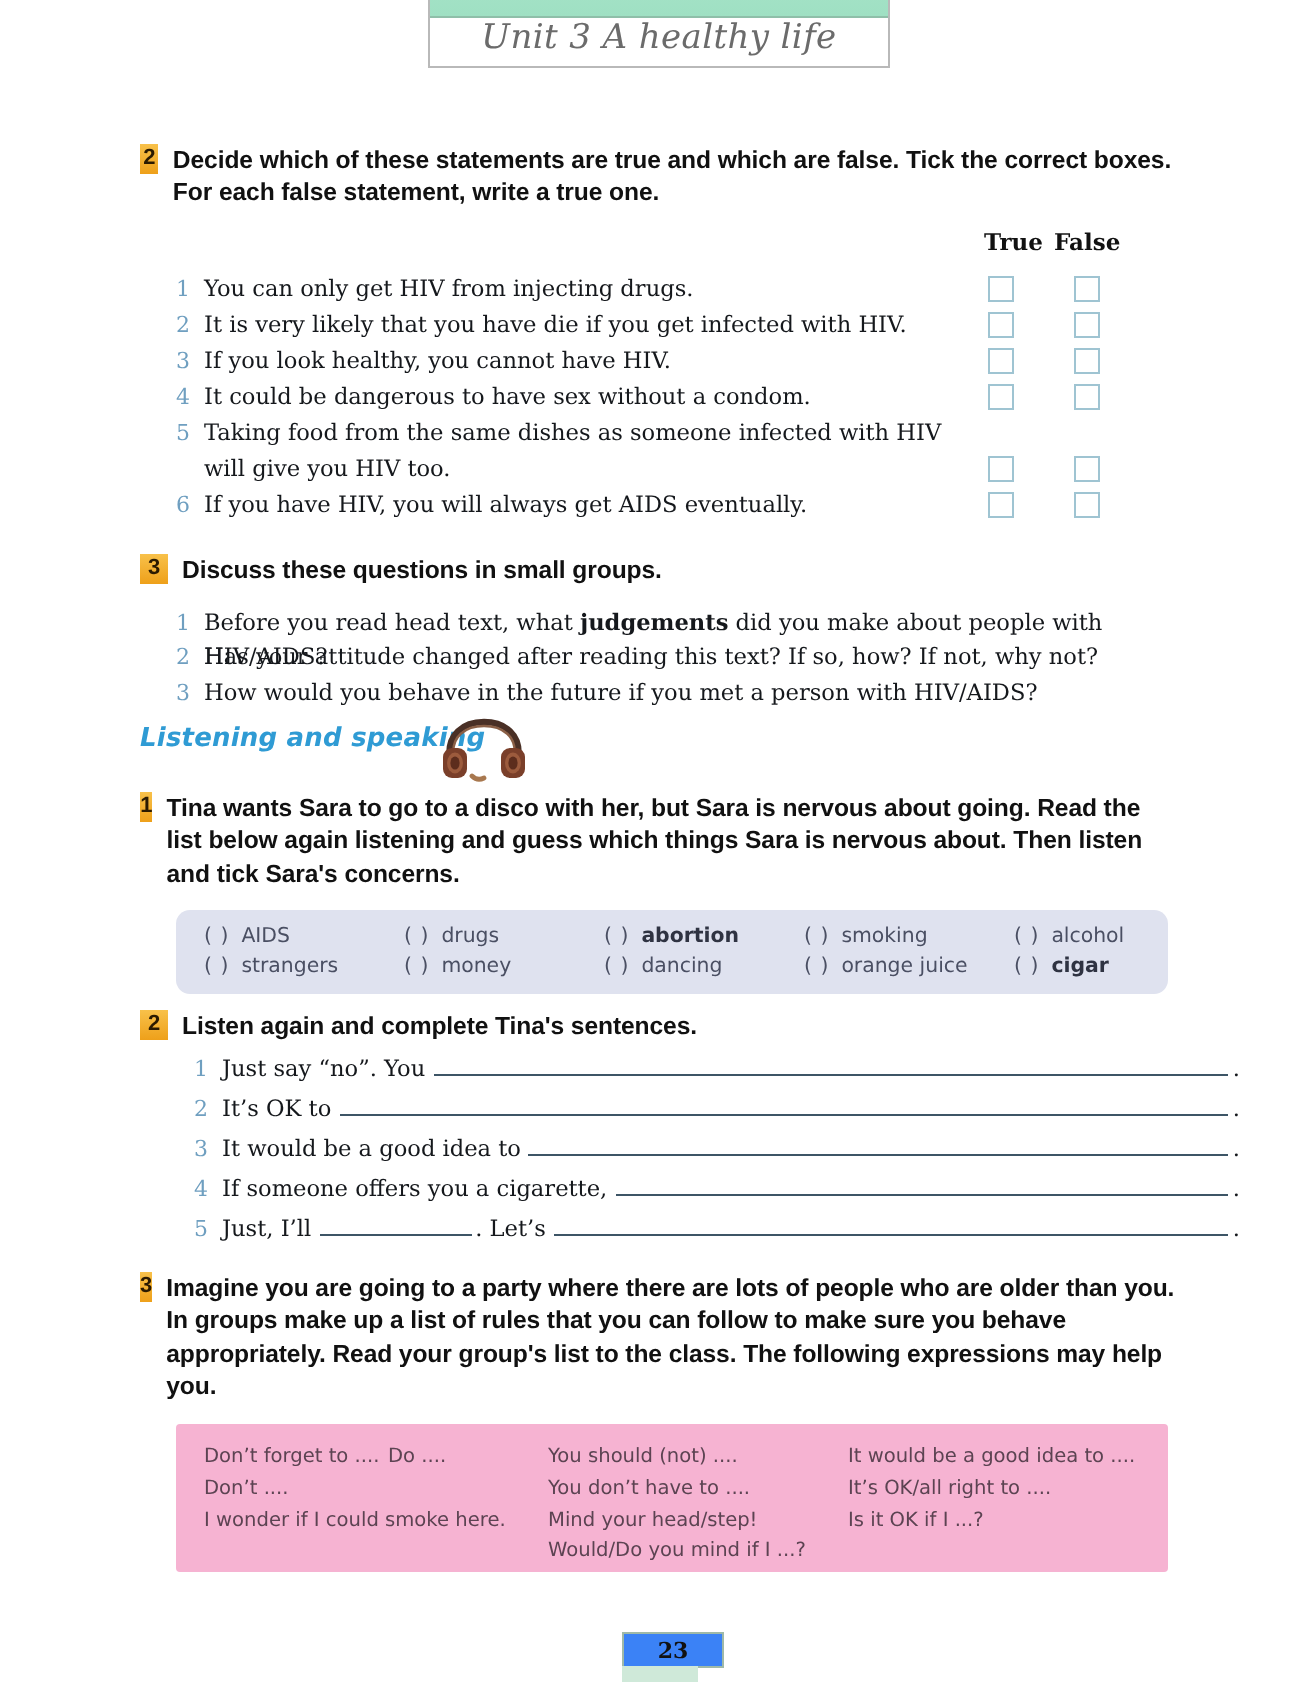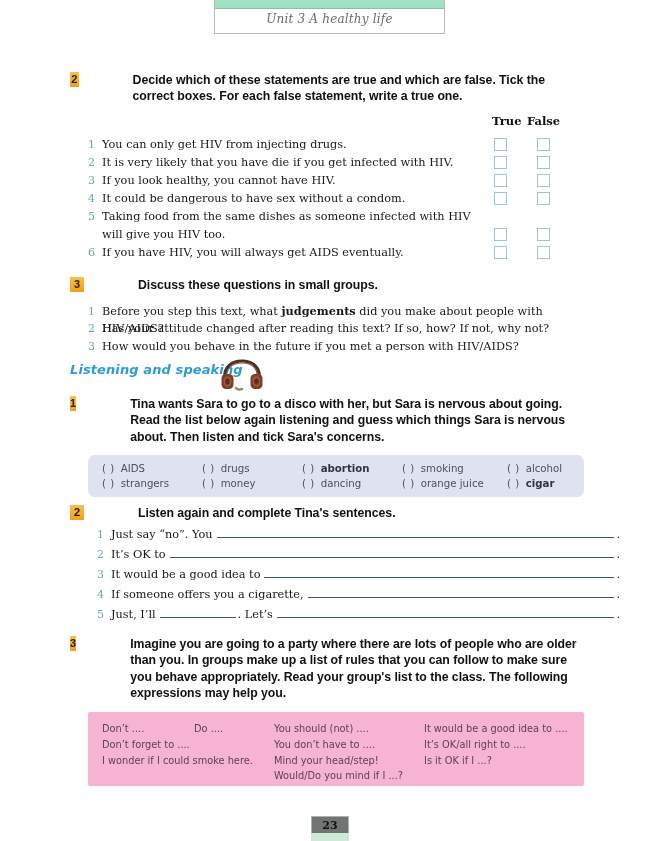--- a/index.html
+++ b/index.html
@@ -23,21 +23,21 @@
       radial-gradient(ellipse 26px 6px at 32px 14px, rgba(255,255,255,.75), rgba(255,255,255,0) 70%),
       radial-gradient(ellipse 18px 5px at 120px 10px, rgba(255,255,255,.6), rgba(255,255,255,0) 70%),
       radial-gradient(ellipse 22px 5px at 188px 20px, rgba(160,220,195,.7), rgba(160,220,195,0) 70%),
       linear-gradient(180deg,#b5e8d2 0%, #a8e4c9 45%, #9fe0c3 100%);
     border-bottom:1px solid #8fbfa9;
   }
   .top-strip .caption {
     position:absolute; left:0; right:0; bottom:2px; height:24px;
     display:flex; align-items:center; justify-content:center;
     font-family:"DejaVu Serif", serif;
-    font-style:italic; font-size:12px; color:#6b6b6b; letter-spacing:.2px;
+    font-style:italic; font-size:17px; color:#6b6b6b; letter-spacing:.2px;
   }
 
   
   .page { position:absolute; left:0; top:0; width:650px; height:841px; }
 
   .ex { position:absolute; }
 
   .badge {
     display:inline-block; width:14px; height:15px; line-height:15px;
     background:#f2a81d;
@@ -46,21 +46,20 @@
     font-family:"Liberation Sans", sans-serif;
     vertical-align:top;
   }
 
   .ex-head {
     display:flex; gap:7px; align-items:flex-start;
   }
   .ex-head .txt {
     font-weight:bold; font-size:12.3px; line-height:16.4px; color:#111;
     letter-spacing:-0.05px;
-    margin-left:47px;
   }
 
   
   .slist { font-family:"DejaVu Serif", serif; }
   .srow { display:flex; align-items:baseline; }
   .snum { width:14px; flex:none; color:#6f9fc0; font-size:11px; font-family:"DejaVu Serif", serif; }
   .stxt { font-size:11.3px; line-height:16.6px; color:#15181c; font-family:"DejaVu Serif", serif; }
   .stxt b { font-weight:bold; }
 
   
@@ -99,22 +98,22 @@
     position:absolute; left:88px; top:712px; width:496px; height:74px;
     background:#f6b3d2; border-radius:2px;
     font-family:"DejaVu Sans", sans-serif;
     color:#5c4352; font-size:9.8px;
   }
   .pk-col { position:absolute; top:9px; }
   .pk-col div { line-height:15.8px; white-space:nowrap; }
 
   
   .footer-num {
-    position:absolute; left:311px; top:816px; width:38px; height:18px;
-    border:1px solid #9fb9a8; background:#737373;
+    position:absolute; left:311px; top:816px; width:51px; height:18px;
+    border:1px solid #9fb9a8; background:#3b82f6;
     display:flex; align-items:center; justify-content:center;
     font-family:"DejaVu Serif", serif; font-weight:bold; font-size:11px; color:#111;
   }
   .footer-band {
     position:absolute; left:311px; top:833px; width:38px; height:12px;
     background:#cfe9d9;
   }
 
   
   .sect-head {
@@ -192,21 +191,21 @@
   <div class="ex" style="left:70px; top:277px; width:518px;">
     <div class="ex-head">
       <span class="badge">3</span>
       <span class="txt">Discuss these questions in small groups.</span>
     </div>
   </div>
 
   <div class="slist" style="position:absolute; left:88px; top:303px; width:500px;">
     <div class="srow" style="height:18px;">
       <span class="snum">1</span>
-      <span class="stxt"><span>Before you step this text, what </span><b>judgements</b><span> did you make about people with HIV/AIDS?</span></span>
+      <span class="stxt"><span>Before you read head text, what </span><b>judgements</b><span> did you make about people with HIV/AIDS?</span></span>
     </div>
     <div class="srow" style="height:18px;">
       <span class="snum">2</span>
       <span class="stxt">Has your attitude changed after reading this text? If so, how? If not, why not?</span>
     </div>
     <div class="srow" style="height:18px;">
       <span class="snum">3</span>
       <span class="stxt">How would you behave in the future if you met a person with HIV/AIDS?</span>
     </div>
   </div>
@@ -322,22 +321,22 @@
 
   <div class="ex" style="left:70px; top:636px; width:518px;">
     <div class="ex-head">
       <span class="badge">3</span>
       <span class="txt">Imagine you are going to a party where there are lots of people who are older than you. In groups make up a list of rules that you can follow to make sure you behave appropriately. Read your group's list to the class. The following expressions may help you.</span>
     </div>
   </div>
 
   <div class="pinkbox">
     <div class="pk-col" style="left:14px;">
+      <div>Don’t forget to ....</div>
       <div>Don’t ....</div>
-      <div>Don’t forget to ....</div>
       <div>I wonder if I could smoke here.</div>
     </div>
     <div class="pk-col" style="left:106px;">
       <div>Do ....</div>
     </div>
     <div class="pk-col" style="left:186px;">
       <div>You should (not) ....</div>
       <div>You don’t have to ....</div>
       <div>Mind your head/step!</div>
       <div>Would/Do you mind if I ...?</div>

